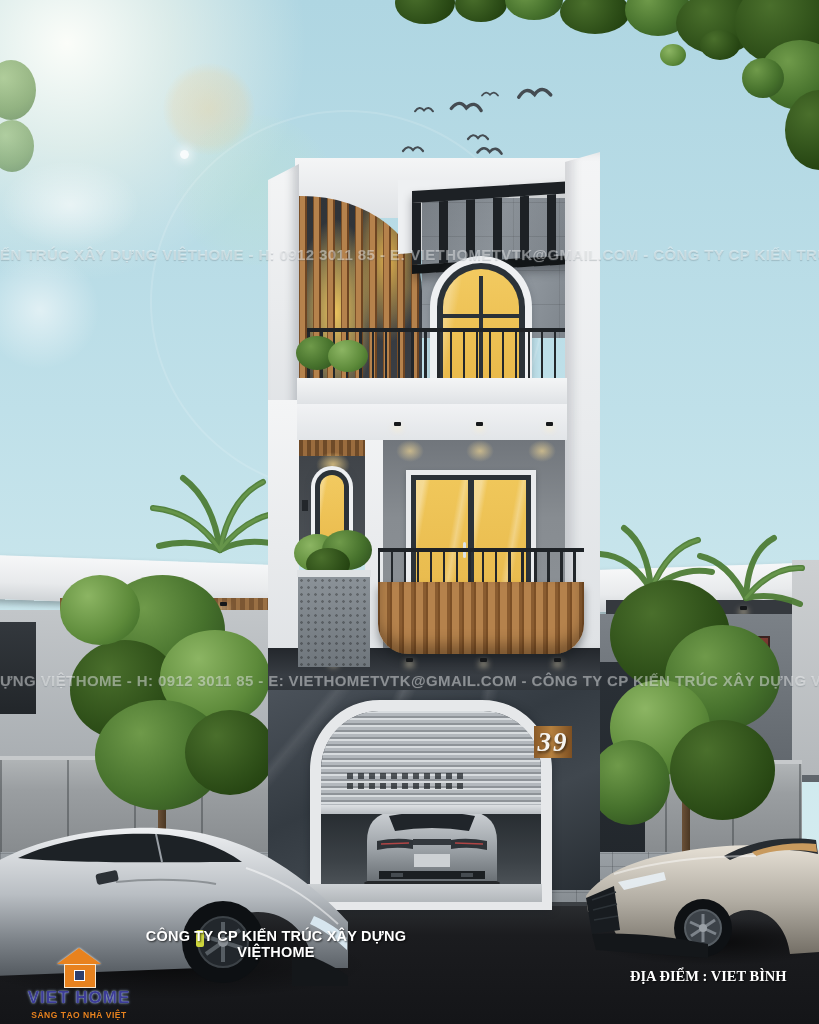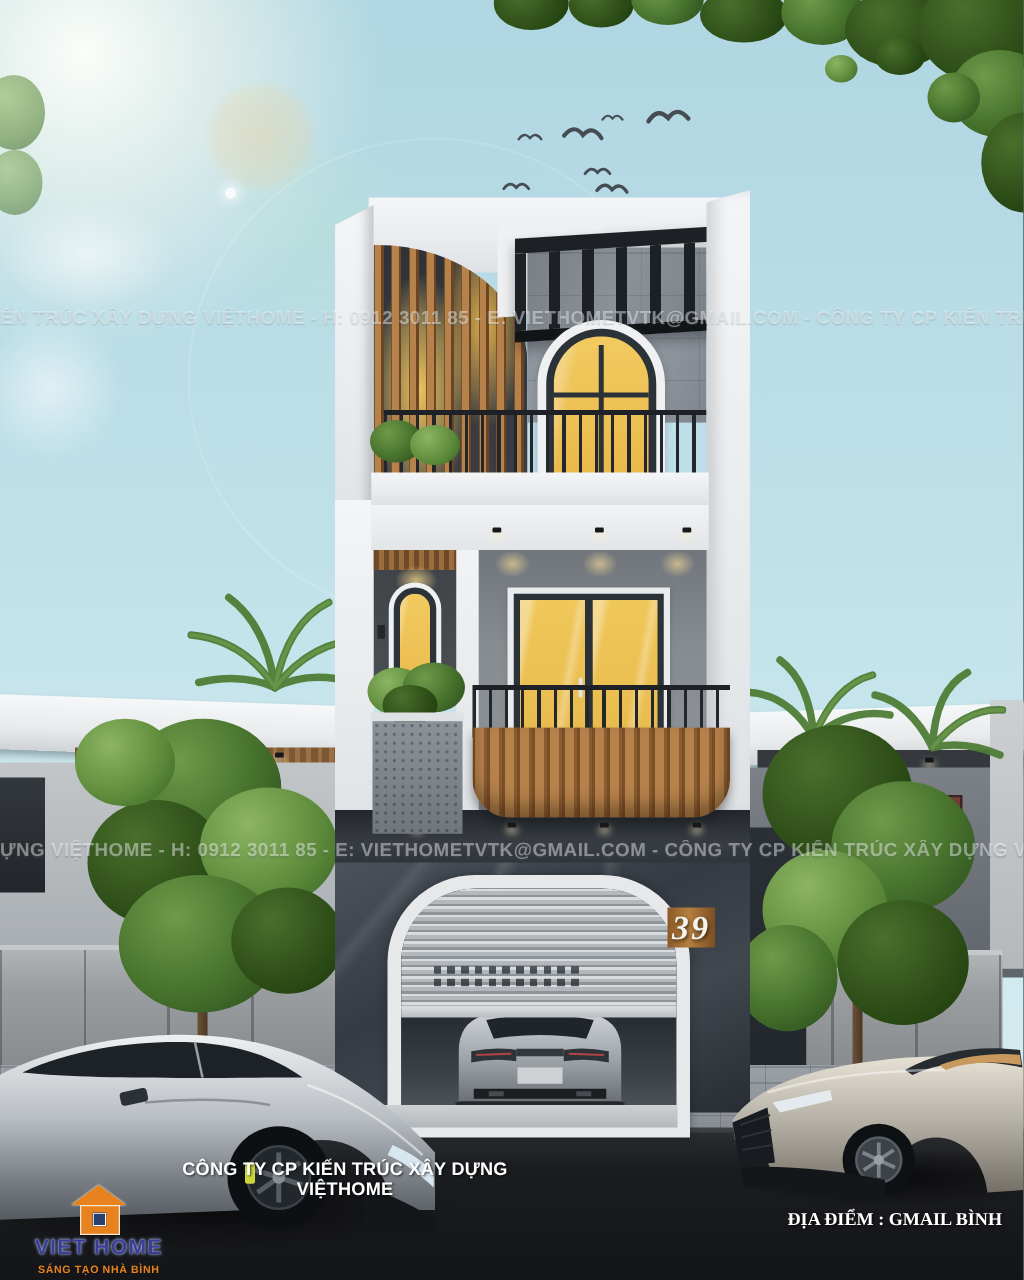--- a/index.html
+++ b/index.html
@@ -436,22 +436,22 @@
   <div class="abs wm" style="top:246px;">ẾN TRÚC XÂY DỰNG VIỆTHOME  -  H: 0912 3011 85  -  E: VIETHOMETVTK@GMAIL.COM  -  CÔNG TY CP KIẾN TRÚC XÂY DỰNG VIỆTHOME  -  H: 0912 3011 85</div>
   <div class="abs wm" style="top:672px;">ỰNG VIỆTHOME  -  H: 0912 3011 85  -  E: VIETHOMETVTK@GMAIL.COM  -  CÔNG TY CP KIẾN TRÚC XÂY DỰNG VIỆTHOME  -  H: 0912 3011 85  -  E: V</div>
 
   <div class="abs footer logo-wrap">
     <div class="house-icon">
       <div class="roof"></div>
         <div class="body"></div>
         <div class="win"></div>
     </div>
     <div class="brand-text">VIET HOME</div>
-    <div class="tagline-text">SÁNG TẠO NHÀ BÌNH</div>
+    <div class="tagline-text">SÁNG TẠO NHÀ VIỆT</div>
   </div>
   <div class="abs footer company-wrap">
     <div class="company-name">CÔNG TY CP KIẾN TRÚC XÂY DỰNG VIỆTHOME</div>
   </div>
   <div class="abs footer project-wrap">
-    <div>ĐỊA ĐIỂM : GMAIL BÌNH</div>
+    <div>ĐỊA ĐIỂM : VIET BÌNH</div>
   </div>
 
 </div>
 
 </body></html>

